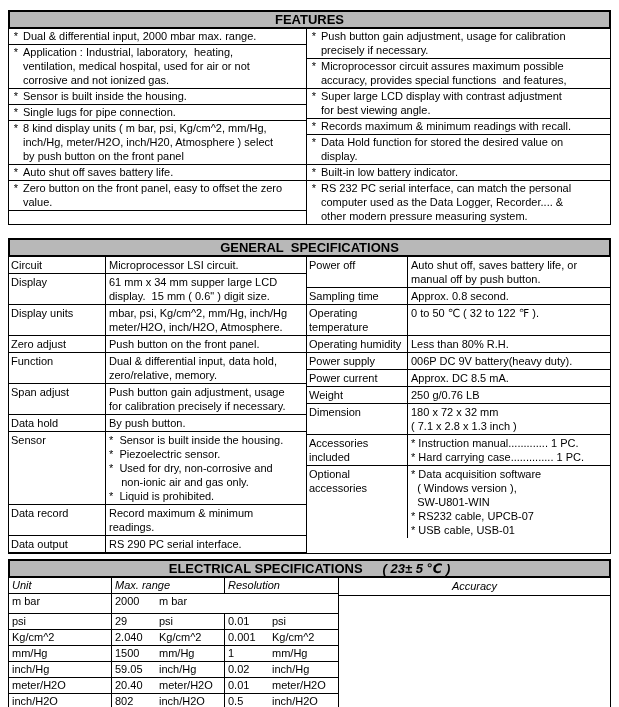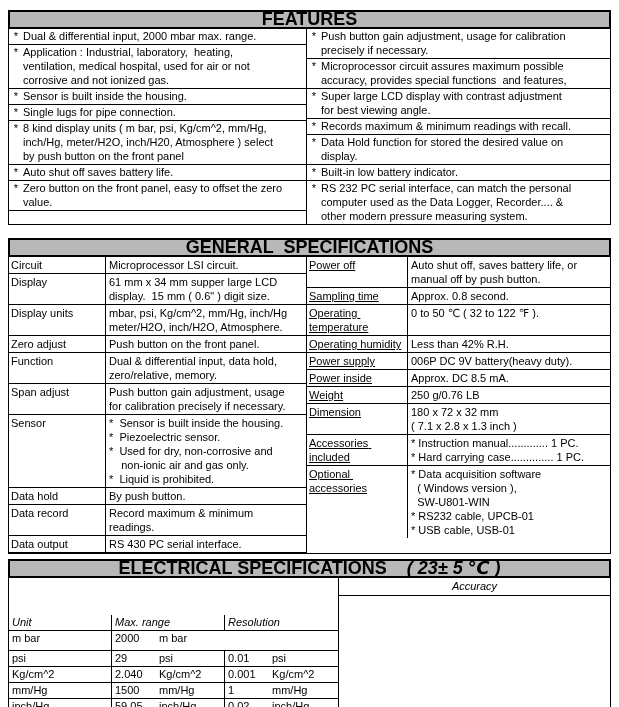--- a/index.html
+++ b/index.html
@@ -8,21 +8,21 @@
     width:619px;
     font-family:"Liberation Sans","DejaVu Sans",sans-serif;
     font-size:11px; color:#000;
   }
   .doc { padding:10px 8px 2px 8px; }
 
   
   .sec-hdr {
     background:#b8b8b8;
     border:2px solid #000;
-    font-weight:700; font-size:18px;
+    font-weight:700; font-size:13px;
     text-align:center; line-height:15px;
     white-space:pre;
   }
   .sec-hdr .it { font-style:italic; margin-left:20px; }
 
   .tbl { border:1px solid #000; border-top:none; background:#fff; }
 
   
   .features-body { display:flex; align-items:stretch; }
   .fcol { width:297px; display:flex; flex-direction:column; }
@@ -35,27 +35,27 @@
   
   .grid { display:flex; align-items:stretch; }
   .ghalf { width:297px; display:flex; flex-direction:column; }
   .ghalf.right { flex:1; border-left:1px solid #000; }
   .grow { display:flex; border-bottom:1px solid #000; }
   .ghalf.right .grow:last-child { border-bottom:none; }
   .glabel {
     flex:none; width:97px; border-right:1px solid #000;
     padding:1px 2px; line-height:14px; white-space:pre-wrap;
   }
-  .ghalf.right .glabel { width:101px;text-decoration:underline; }
+  .ghalf.right .glabel { width:101px; }
   .gvalue { flex:1; padding:1px 3px; line-height:14px; white-space:pre-wrap; }
 
   
   .ebody { display:flex; align-items:stretch; }
   .eleft { flex:none; width:329px; display:flex; flex-direction:column; }
-  .ehdr-row { display:flex; border-bottom:1px solid #000;margin-top:37px; }
+  .ehdr-row { display:flex; border-bottom:1px solid #000; }
   .ehdr-row > div { font-style:italic; }
   .ecell { padding:1px 3px; line-height:13px; }
   .ecol-unit  { width:102px; }
   .ecol-range { width:113px; border-left:1px solid #000; }
   .ecol-res   { width:114px; border-left:1px solid #000; }
   .erows { display:flex; flex-direction:column; flex:1; }
   .erow { display:flex; border-bottom:1px solid #000; }
   .erows .erow:last-child { border-bottom:none; }
   .erows div.erow:first-of-type .ecell { padding-bottom:5px; }
   .enum { display:inline-block; width:44px; }
@@ -202,42 +202,42 @@
 zero/relative, memory.</div>
           </div>
 
           <div class="grow">
             <div class="glabel">Span adjust</div>
             <div class="gvalue">Push button gain adjustment, usage
 for calibration precisely if necessary.</div>
           </div>
 
           <div class="grow">
+            <div class="glabel">Data hold</div>
+            <div class="gvalue">By push button.</div>
+          </div>
+
+          <div class="grow">
             <div class="glabel">Sensor</div>
             <div class="gvalue">*  Sensor is built inside the housing.
 *  Piezoelectric sensor.
 *  Used for dry, non-corrosive and
     non-ionic air and gas only.
 *  Liquid is prohibited.</div>
           </div>
 
           <div class="grow">
-            <div class="glabel">Data hold</div>
-            <div class="gvalue">By push button.</div>
-          </div>
-
-          <div class="grow">
             <div class="glabel">Data record</div>
             <div class="gvalue">Record maximum &amp; minimum
 readings.</div>
           </div>
 
           <div class="grow">
             <div class="glabel">Data output</div>
-            <div class="gvalue">RS 430 PC serial interface.</div>
+            <div class="gvalue">RS 290 PC serial interface.</div>
           </div>
         </div>
       <div class="ghalf right">
 
           <div class="grow">
             <div class="glabel">Power off</div>
             <div class="gvalue">Auto shut off, saves battery life, or
 manual off by push button.</div>
           </div>
 
@@ -246,30 +246,30 @@
             <div class="gvalue">Approx. 0.8 second.</div>
           </div>
 
           <div class="grow">
             <div class="glabel">Operating temperature</div>
             <div class="gvalue">0 to 50 ℃ ( 32 to 122 ℉ ).</div>
           </div>
 
           <div class="grow">
             <div class="glabel">Operating humidity</div>
-            <div class="gvalue">Less than 42% R.H.</div>
+            <div class="gvalue">Less than 80% R.H.</div>
           </div>
 
           <div class="grow">
             <div class="glabel">Power supply</div>
             <div class="gvalue">006P DC 9V battery(heavy duty).</div>
           </div>
 
           <div class="grow">
-            <div class="glabel">Power inside</div>
+            <div class="glabel">Power current</div>
             <div class="gvalue">Approx. DC 8.5 mA.</div>
           </div>
 
           <div class="grow">
             <div class="glabel">Weight</div>
             <div class="gvalue">250 g/0.76 LB</div>
           </div>
 
           <div class="grow">
             <div class="glabel">Dimension</div>
@@ -281,21 +281,21 @@
             <div class="glabel">Accessories included</div>
             <div class="gvalue">* Instruction manual............. 1 PC.
 * Hard carrying case.............. 1 PC.</div>
           </div>
 
           <div class="grow">
             <div class="glabel">Optional accessories</div>
             <div class="gvalue">* Data acquisition software
   ( Windows version ),
   SW-U801-WIN
-* RS232 cable, UPCB-01
+* RS232 cable, UPCB-07
 * USB cable, USB-01</div>
           </div>
         </div>
     </div>
   </section>
 
   <div class="gap2"></div>
 
   <section>
     <div class="sec-hdr"><span>ELECTRICAL SPECIFICATIONS</span><span class="it">( 23± 5 ℃ )</span></div>

